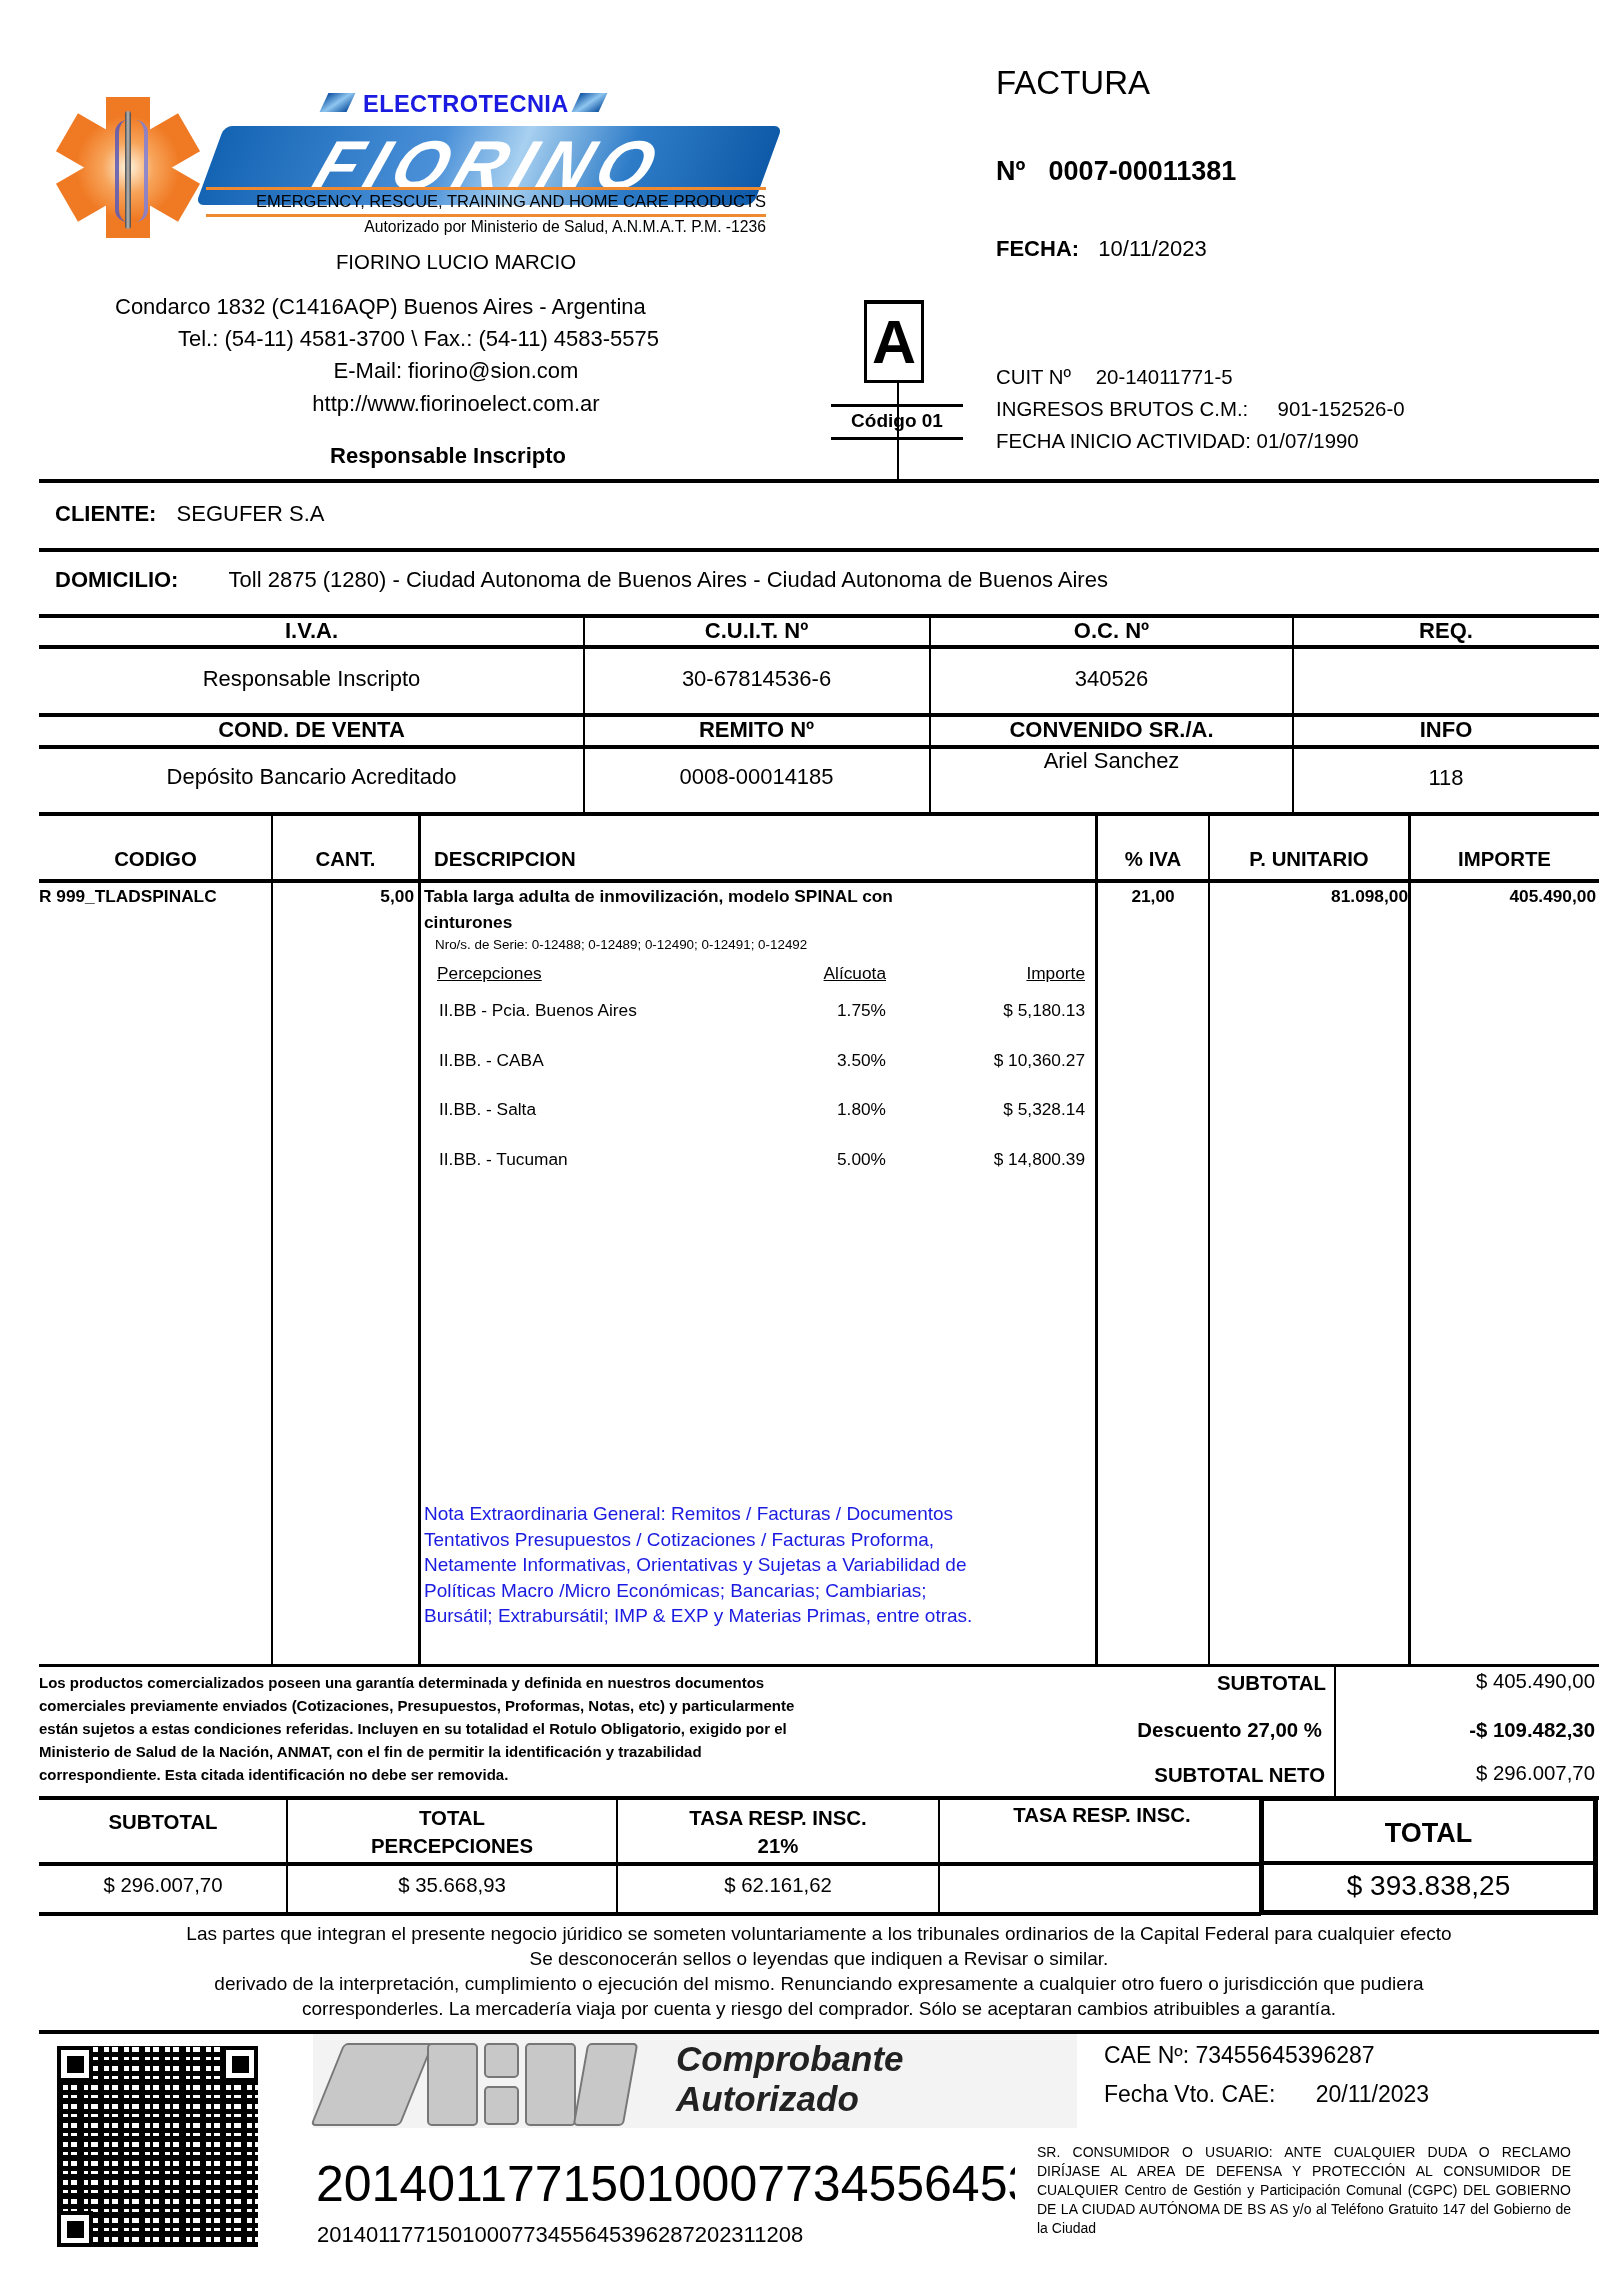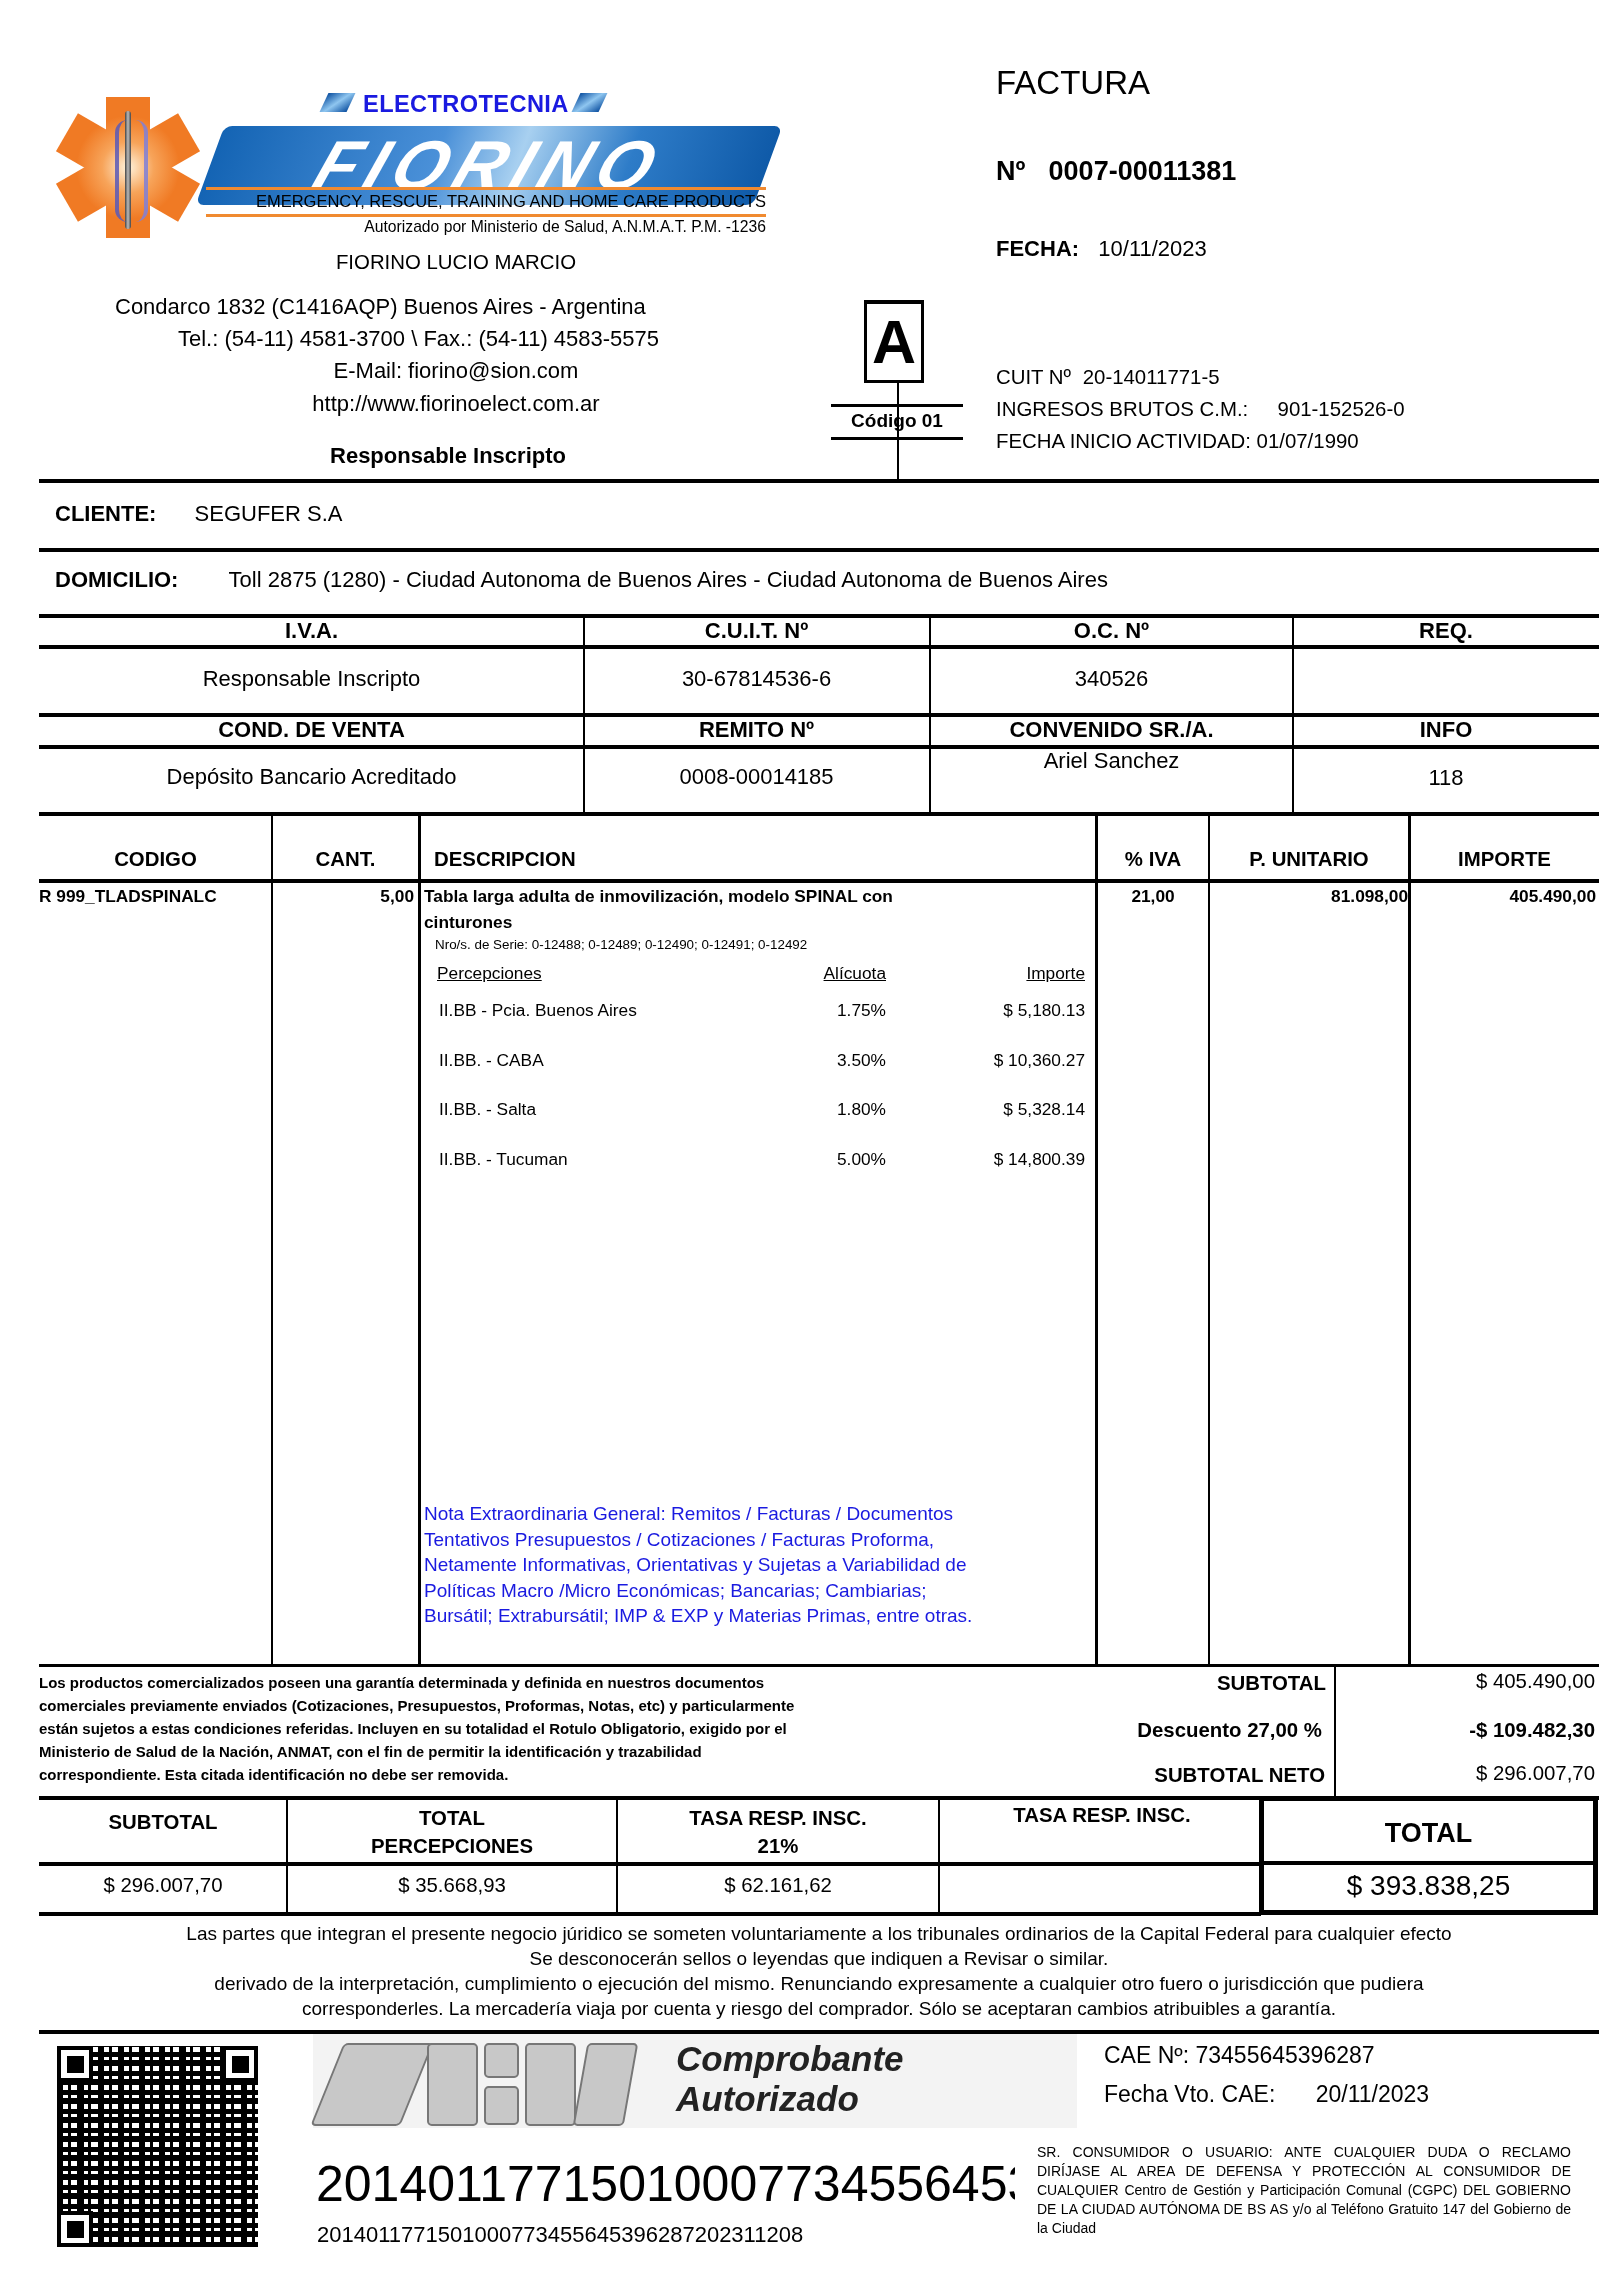--- a/index.html
+++ b/index.html
@@ -82,36 +82,36 @@
 <div class="abs b" style="left:996px;top:156px;font-size:27px">
   <span>Nº</span>
   <span style="margin-left:15.7px">0007-00011381</span>
 </div>
 <div class="abs" style="left:996px;top:236px">
   <span class="b t28">FECHA:</span>
   <span class="t28" style="margin-left:15.7px">10/11/2023</span>
 </div>
 <div class="abs t26" style="left:996px;top:366px">
   <span>CUIT Nº</span>
-  <span style="margin-left:6px">20-14011771-5</span>
+  <span style="margin-left:19px">20-14011771-5</span>
 </div>
 <div class="abs t26" style="left:996px;top:398px">
   <span>INGRESOS BRUTOS C.M.:</span>
   <span style="margin-left:23.6px">901-152526-0</span>
 </div>
 <div class="abs t26" style="left:996px;top:430px">
   <span>FECHA INICIO ACTIVIDAD:</span>
   <span>01/07/1990</span>
 </div>
 
 <div class="hline" style="left:39px;top:479px;width:1560px;height:3.9px"></div>
 
 <div class="abs t28" style="left:55px;top:501px">
   <span class="b">CLIENTE:</span>
-  <span style="margin-left:32px">SEGUFER S.A</span>
+  <span style="margin-left:14px">SEGUFER S.A</span>
 </div>
 <div class="hline" style="left:39px;top:548px;width:1560px;height:3.9px"></div>
 <div class="abs t28" style="left:55px;top:567px">
   <span class="b">DOMICILIO:</span>
   <span style="margin-left:44px">Toll 2875 (1280)  - Ciudad Autonoma de Buenos Aires  - Ciudad Autonoma de Buenos Aires</span>
 </div>
 
 <div class="hline" style="left:39px;top:614px;width:1560px;height:3.9px"></div>
 <div class="hline" style="left:39px;top:645px;width:1560px;height:3.9px"></div>
 <div class="hline" style="left:39px;top:713px;width:1560px;height:3.9px"></div>

